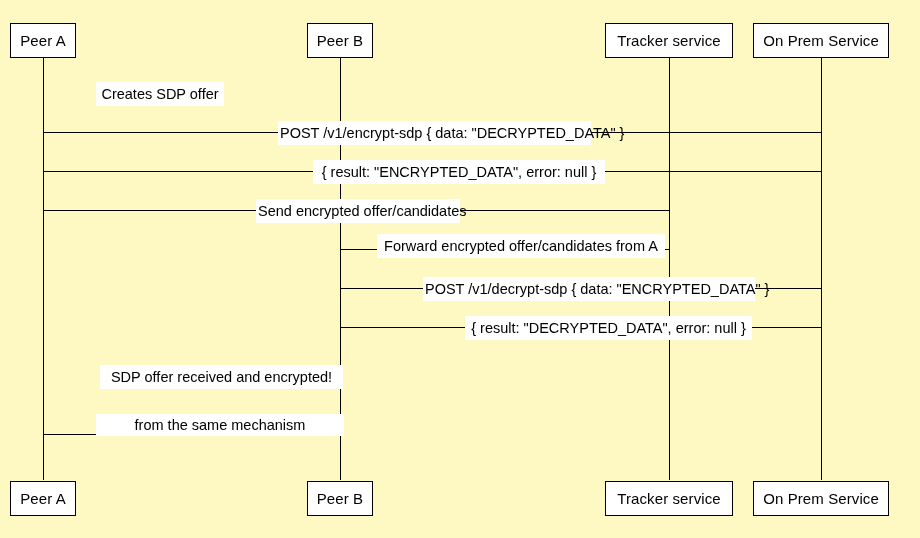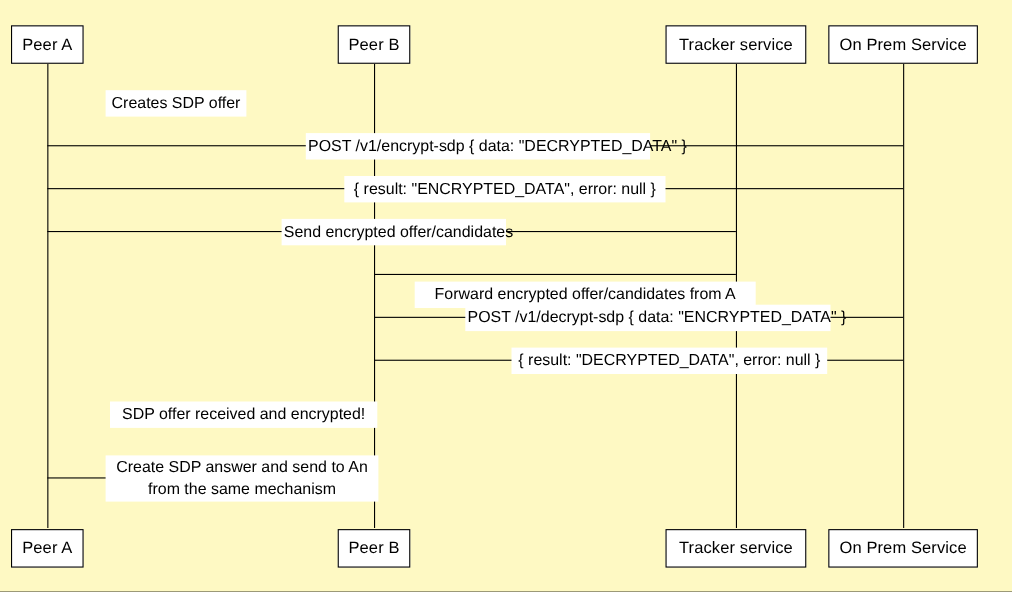--- a/index.html
+++ b/index.html
@@ -97,30 +97,29 @@
   </div>
 
   <div class="msg" style="left:68px; top:82px; width:128px;">Creates SDP offer</div>
 
   <div class="msg" style="left:250px; top:121px; width:313px;">POST /v1/encrypt-sdp { data: "DECRYPTED_DATA" }</div>
 
   <div class="msg" style="left:285px; top:160px; width:292px;">{ result: "ENCRYPTED_DATA", error: null }</div>
 
   <div class="msg" style="left:228px; top:199px; width:204px;">Send encrypted offer/candidates</div>
 
-  <div class="msg" style="left:349px; top:256px; width:310px;">Forward encrypted offer/candidates from A</div>
+  <div class="msg" style="left:349px; top:234px; width:288px;">Forward encrypted offer/candidates from A</div>
 
   <div class="msg" style="left:395px; top:277px; width:332px;">POST /v1/decrypt-sdp { data: "ENCRYPTED_DATA" }</div>
 
   <div class="msg" style="left:437px; top:316px; width:287px;">{ result: "DECRYPTED_DATA", error: null }</div>
 
   <div class="msg" style="left:72px; top:365px; width:243px;">SDP offer received and encrypted!</div>
 
   <div class="msg two-line" style="left:68px; top:414px; width:248px;">
-    <div>Create SDP answer and send to An</div>
     <div>from the same mechanism</div>
   </div>
 
   <div class="participant" style="left:10px; top:481px; width:66px;">
     <span>Peer A</span>
   </div>
   <div class="participant" style="left:307px; top:481px; width:66px;">
     <span>Peer B</span>
   </div>
   <div class="participant" style="left:605px; top:481px; width:128px;">

